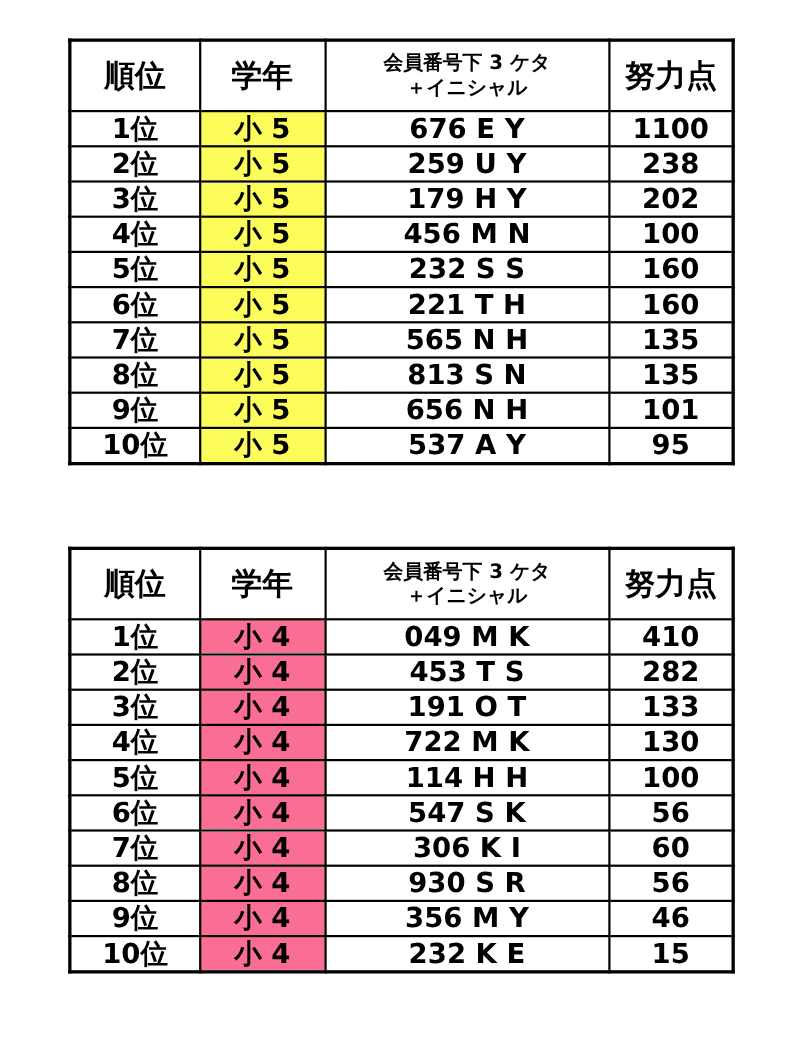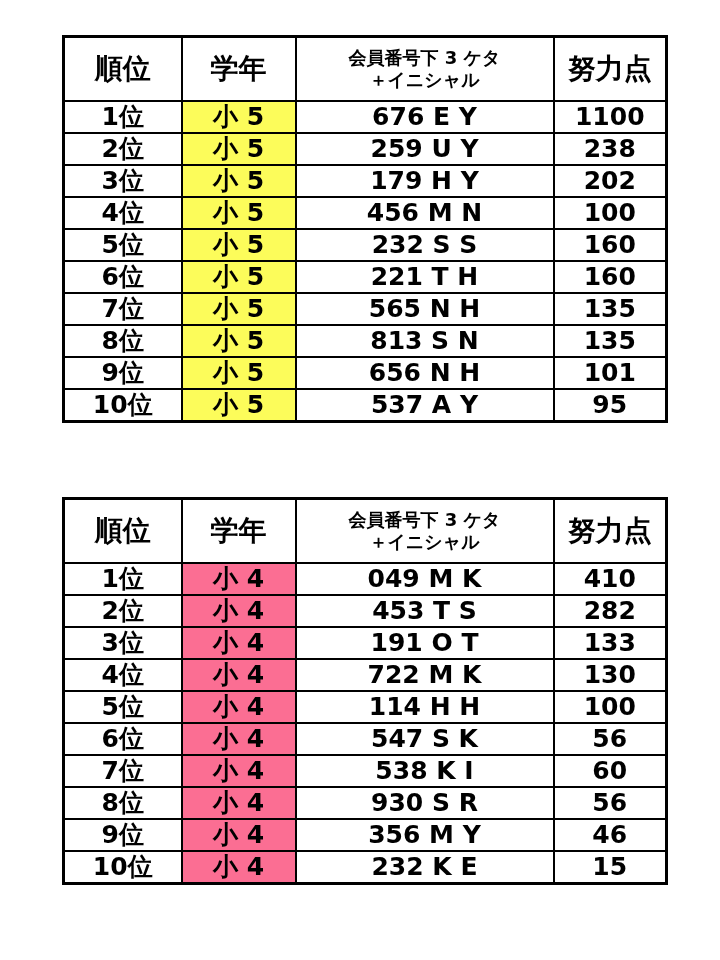--- a/index.html
+++ b/index.html
@@ -202,21 +202,21 @@
         </tr>
         <tr>
           <td>6位</td>
           <td style="background: rgb(251, 110, 147);">小 4</td>
           <td>547 S K</td>
           <td>56</td>
         </tr>
         <tr>
           <td>7位</td>
           <td style="background: rgb(251, 110, 147);">小 4</td>
-          <td>538 K I</td>
+          <td>306 K I</td>
           <td>60</td>
         </tr>
         <tr>
           <td>8位</td>
           <td style="background: rgb(251, 110, 147);">小 4</td>
           <td>930 S R</td>
           <td>56</td>
         </tr>
         <tr>
           <td>9位</td>

